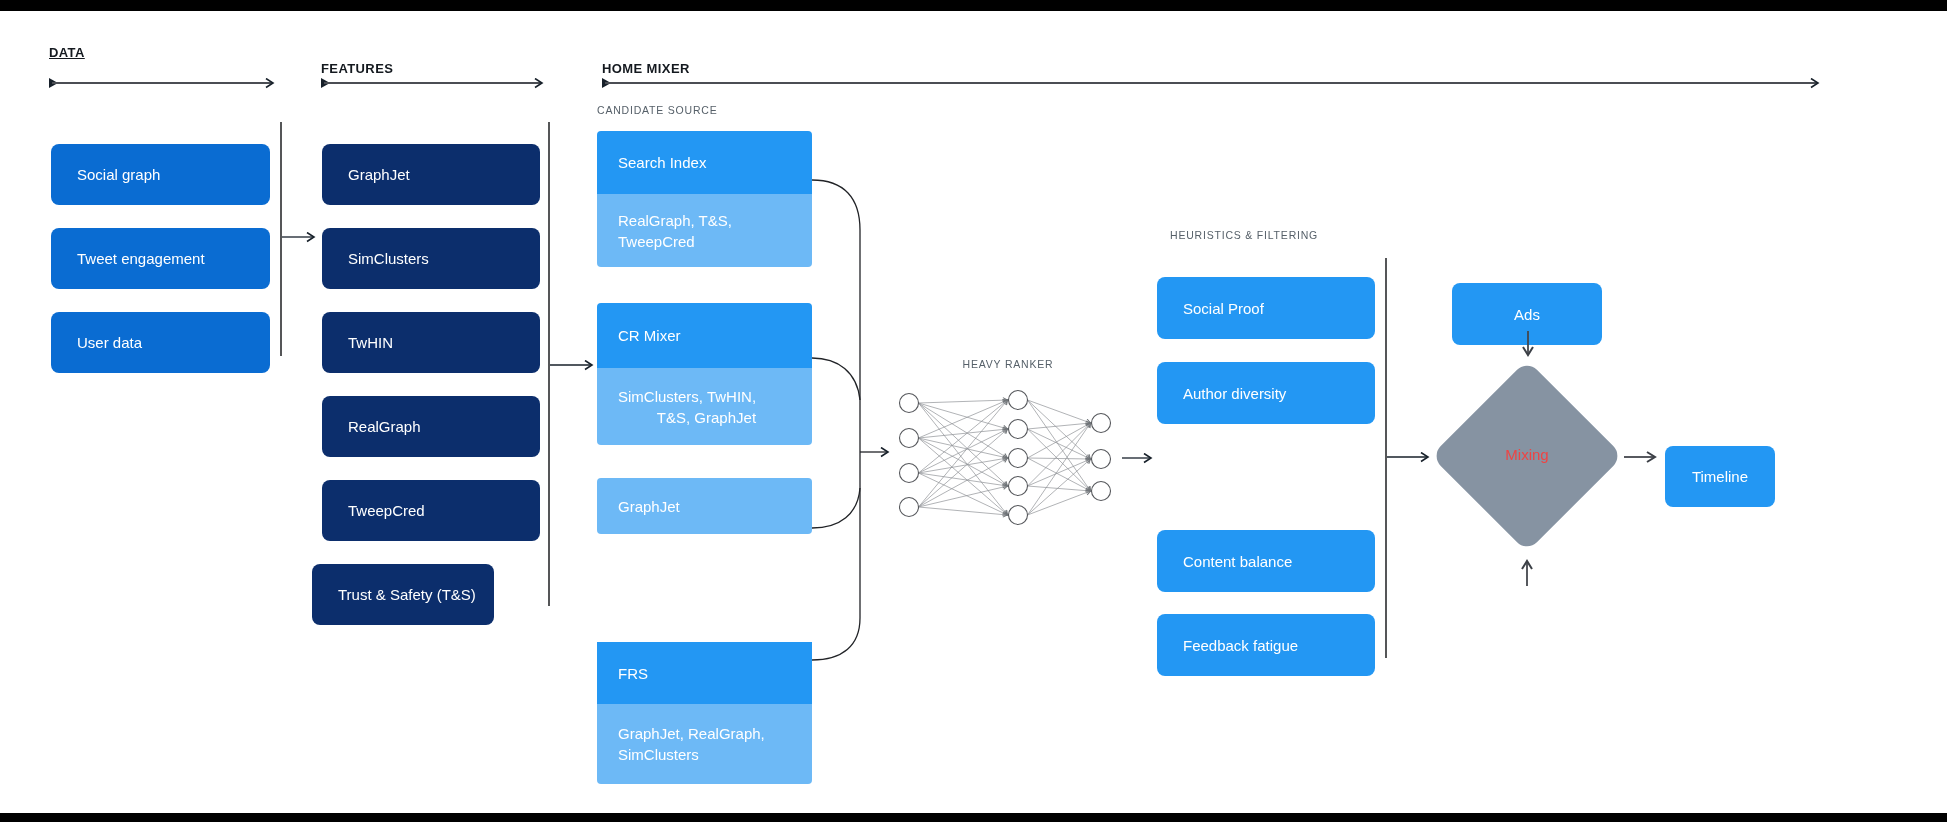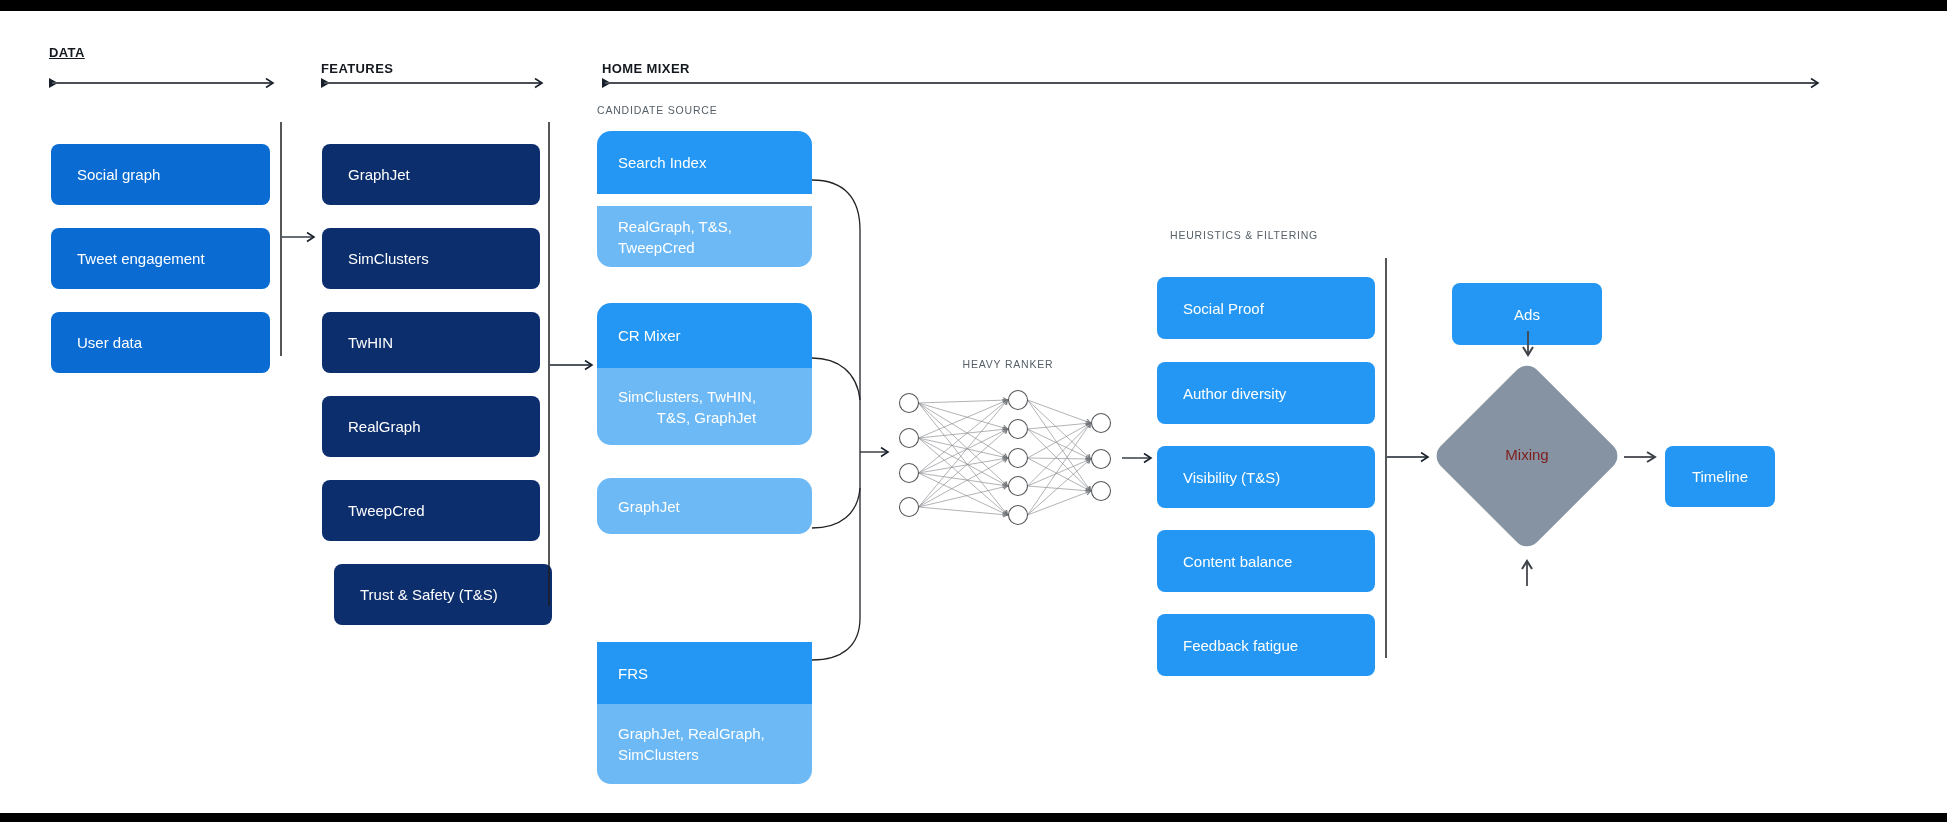--- a/index.html
+++ b/index.html
@@ -14,29 +14,29 @@
   #bar-top{top:0;height:11px;}
   #bar-bottom{top:813px;height:9px;}
   svg.overlay{position:absolute;left:0;top:0;pointer-events:none;}
   .hdr{position:absolute;font-size:13px;font-weight:700;letter-spacing:.4px;color:var(--ink);white-space:nowrap;}
   .sublabel{position:absolute;font-size:10.5px;font-weight:500;letter-spacing:.8px;color:var(--label);white-space:nowrap;}
   .box{position:absolute;border-radius:8px;color:#fff;font-size:15px;font-weight:500;
        display:flex;align-items:center;padding-left:26px;box-sizing:border-box;margin-top:20px;}
   .blue{background:var(--mid-blue);}
   .navy{background:var(--navy);}
   .bright{background:var(--bright);}
-  .cbox{position:absolute;border-radius:14px;overflow:hidden;color:#fff;font-size:15px;font-weight:500;}
+  .cbox{position:absolute;border-radius:4px;overflow:hidden;color:#fff;font-size:15px;font-weight:500;}
   .cbox .head{background:var(--bright);display:flex;align-items:center;padding-left:21px;box-sizing:border-box;}
   .cbox .sub{background:var(--light);display:flex;align-items:center;padding-left:21px;box-sizing:border-box;
              white-space:pre-line;line-height:21px;}
   .centered{justify-content:center;padding-left:0;text-align:center;}
   #mixing-diamond{position:absolute;left:1459px;top:388px;width:136px;height:136px;
                   background:var(--diamond);border-radius:14px;transform:rotate(45deg);}
   #mixing-label{position:absolute;left:1452px;top:446px;width:150px;text-align:center;
-                color:#7f1d1d;font-size:15px;font-weight:500;}
+                color:#ef4444;font-size:15px;font-weight:500;}
   #heavy-ranker-label{position:absolute;left:908px;top:358px;width:200px;text-align:center;}
 </style>
 </head>
 <body>
 
 <div id="stage">
   <div class="bar" id="bar-top"></div>
   <div class="bar" id="bar-bottom"></div>
 
   <div class="hdr" style="left:49px;top:45px;text-decoration:underline;">DATA</div>
@@ -49,44 +49,43 @@
 
   <div class="box blue" style="left:51px;top:124px;width:219px;height:61px;">Social graph</div>
   <div class="box blue" style="left:51px;top:208px;width:219px;height:61px;">Tweet engagement</div>
   <div class="box blue" style="left:51px;top:292px;width:219px;height:61px;">User data</div>
 
   <div class="box navy" style="left:322px;top:124px;width:218px;height:61px;">GraphJet</div>
   <div class="box navy" style="left:322px;top:208px;width:218px;height:61px;">SimClusters</div>
   <div class="box navy" style="left:322px;top:292px;width:218px;height:61px;">TwHIN</div>
   <div class="box navy" style="left:322px;top:376px;width:218px;height:61px;">RealGraph</div>
   <div class="box navy" style="left:322px;top:460px;width:218px;height:61px;">TweepCred</div>
-  <div class="box navy" style="left:334px;top:544px;width:218px;height:61px;">Trust &amp; Safety (T&amp;S)</div>
+  <div class="box navy" style="left:312px;top:544px;width:182px;height:61px;">Trust &amp; Safety (T&amp;S)</div>
 
   <div class="cbox" style="left:597px;top:131px;width:215px;">
     <div class="head" style="height:63px;">Search Index</div>
-    <div class="sub" style="height:61px;margin-top:12px;">RealGraph, T&amp;S,
+    <div class="sub" style="height:73px;">RealGraph, T&amp;S,
 TweepCred</div>
   </div>
   <div class="cbox" style="left:597px;top:303px;width:215px;">
     <div class="head" style="height:65px;">CR Mixer</div>
     <div class="sub" style="height:77px;text-align:right;">SimClusters, TwHIN,
 T&amp;S, GraphJet</div>
   </div>
   <div class="cbox" style="left:597px;top:478px;width:215px;">
     <div class="sub" style="height:56px;">GraphJet</div>
   </div>
   <div class="cbox" style="left:597px;top:613px;width:215px;">
     <div class="head" style="height:62px;margin-top:29px;">FRS</div>
     <div class="sub" style="height:80px;">GraphJet, RealGraph,
 SimClusters</div>
   </div>
 
   <div class="box bright" style="left:1157px;top:257px;width:218px;height:62px;">Social Proof</div>
   <div class="box bright" style="left:1157px;top:342px;width:218px;height:62px;">Author diversity</div>
-  <div class="box bright" style="left:1157px;top:426px;width:218px;height:62px;">Visibility (T&amp;S)</div>
   <div class="box bright" style="left:1157px;top:510px;width:218px;height:62px;">Content balance</div>
   <div class="box bright" style="left:1157px;top:594px;width:218px;height:62px;">Feedback fatigue</div>
 
   <div class="box bright centered" style="left:1452px;top:263px;width:150px;height:62px;">Ads</div>
   <div id="mixing-diamond"></div>
   <div id="mixing-label">Mixing</div>
   <div class="box bright centered" style="left:1665px;top:426px;width:110px;height:61px;">Timeline</div>
 
   <svg class="overlay" width="1947" height="822" viewBox="0 0 1947 822">
     <defs>

